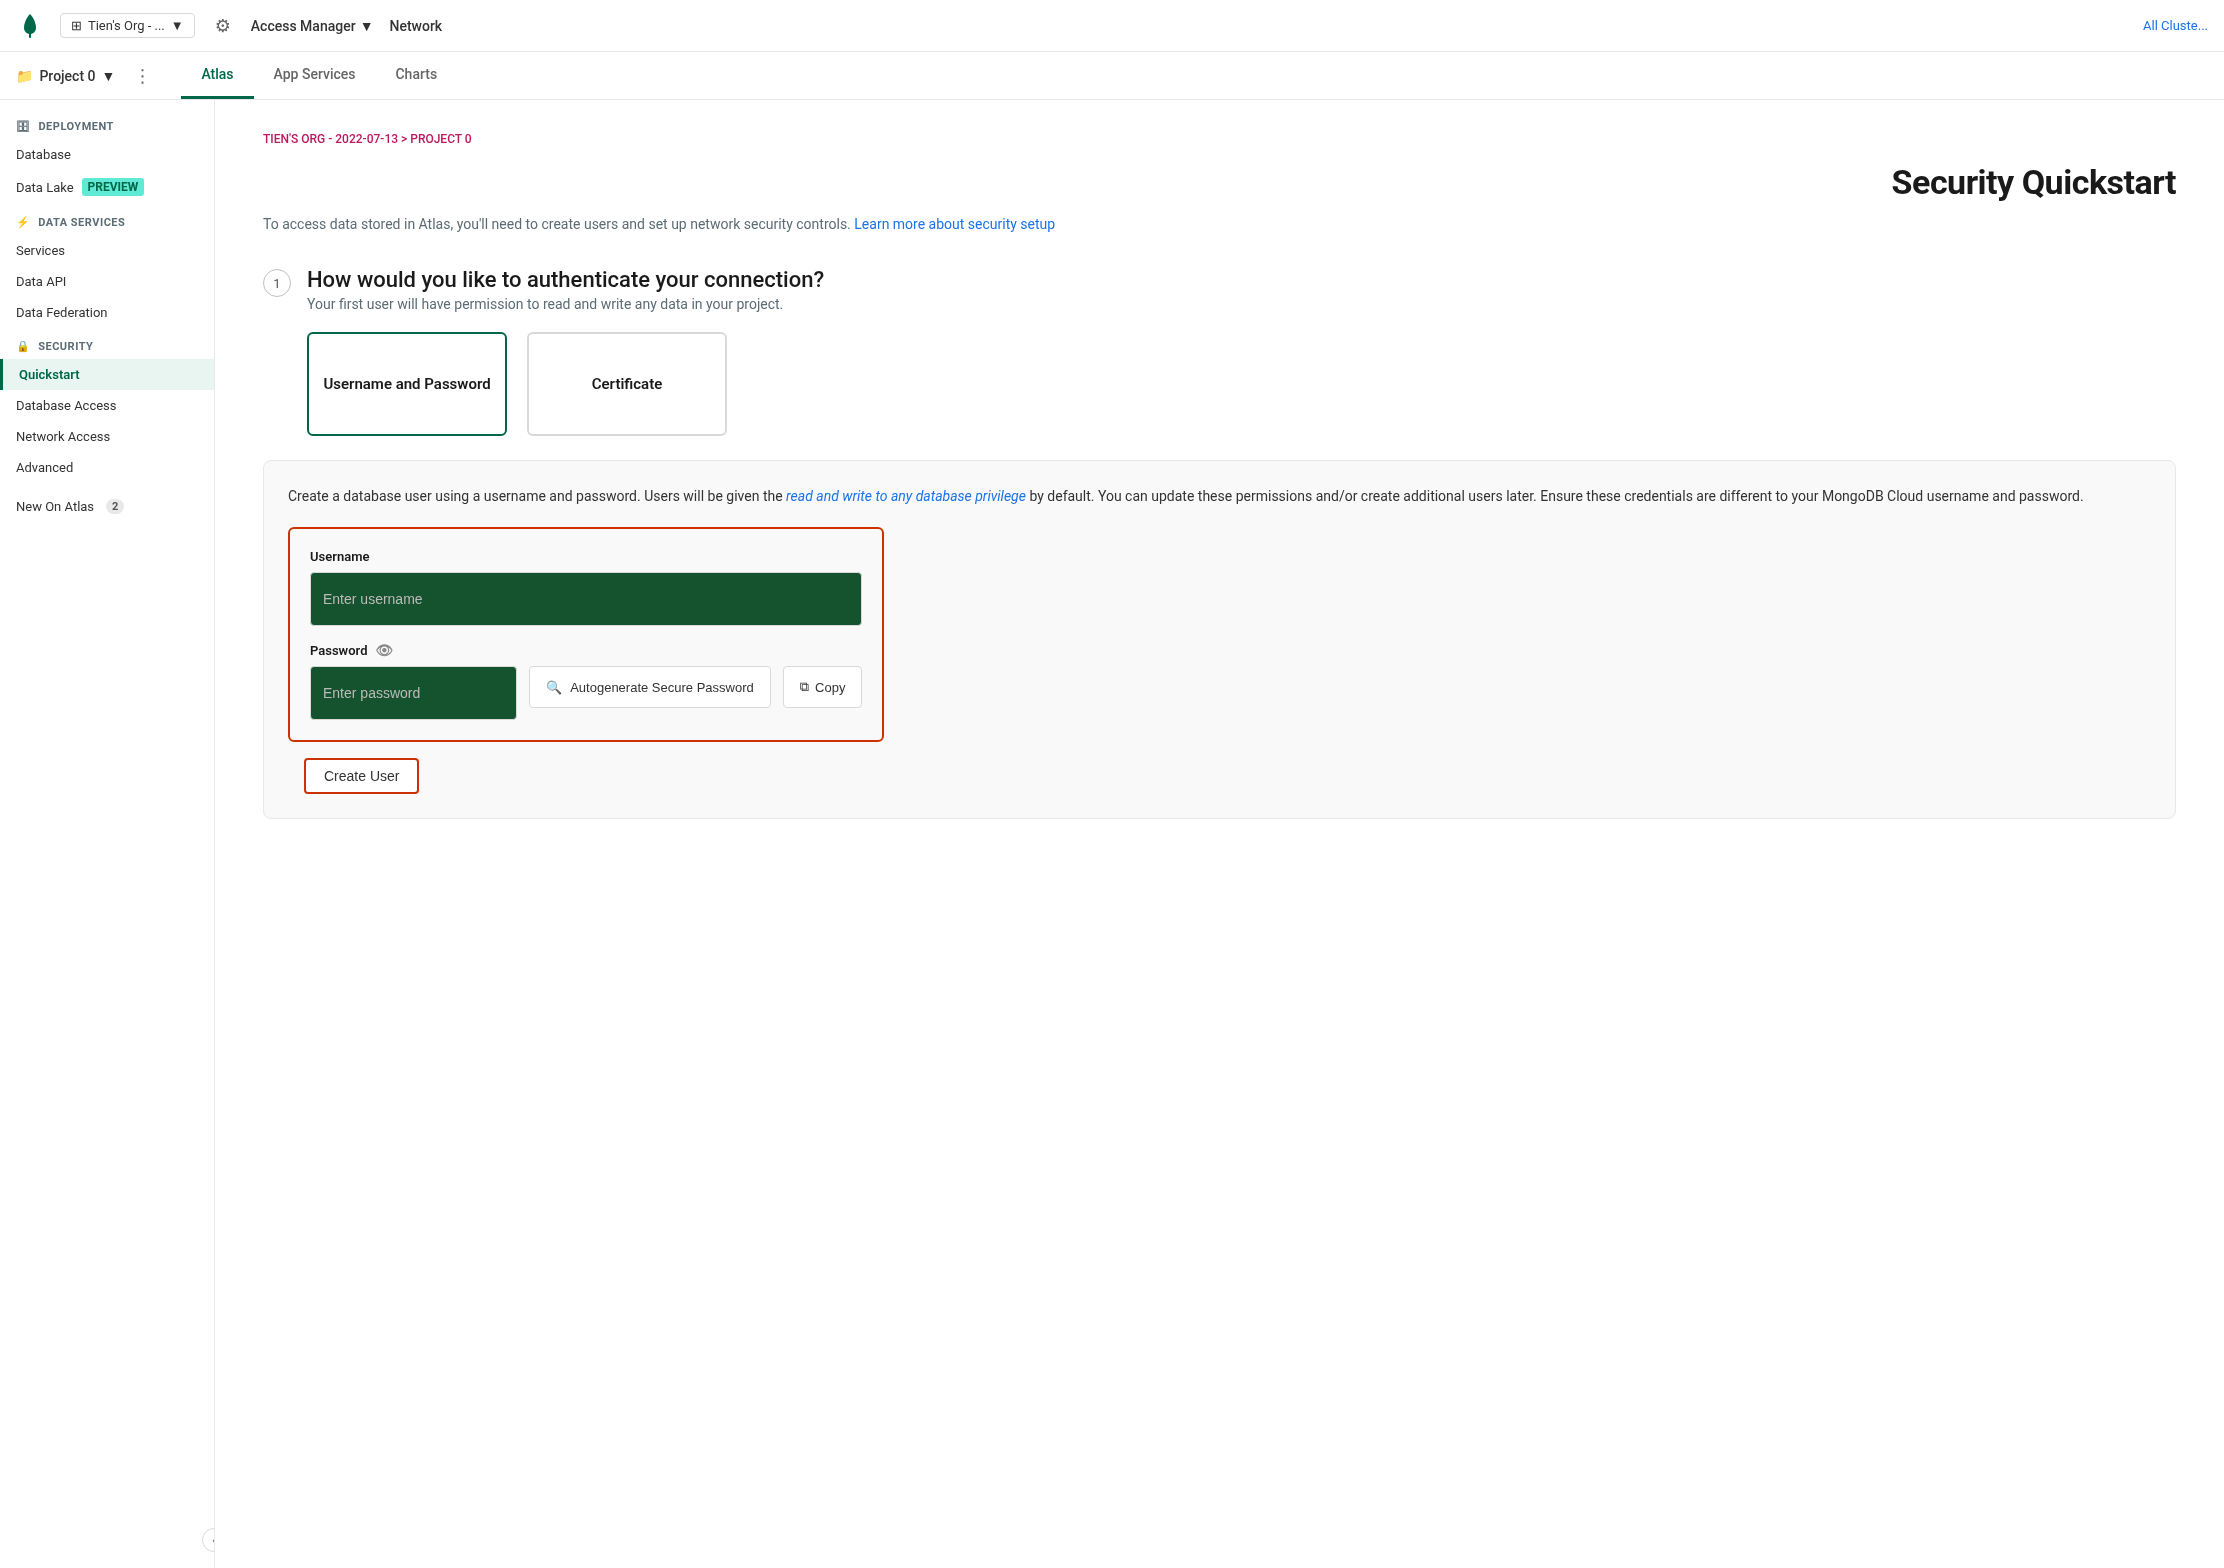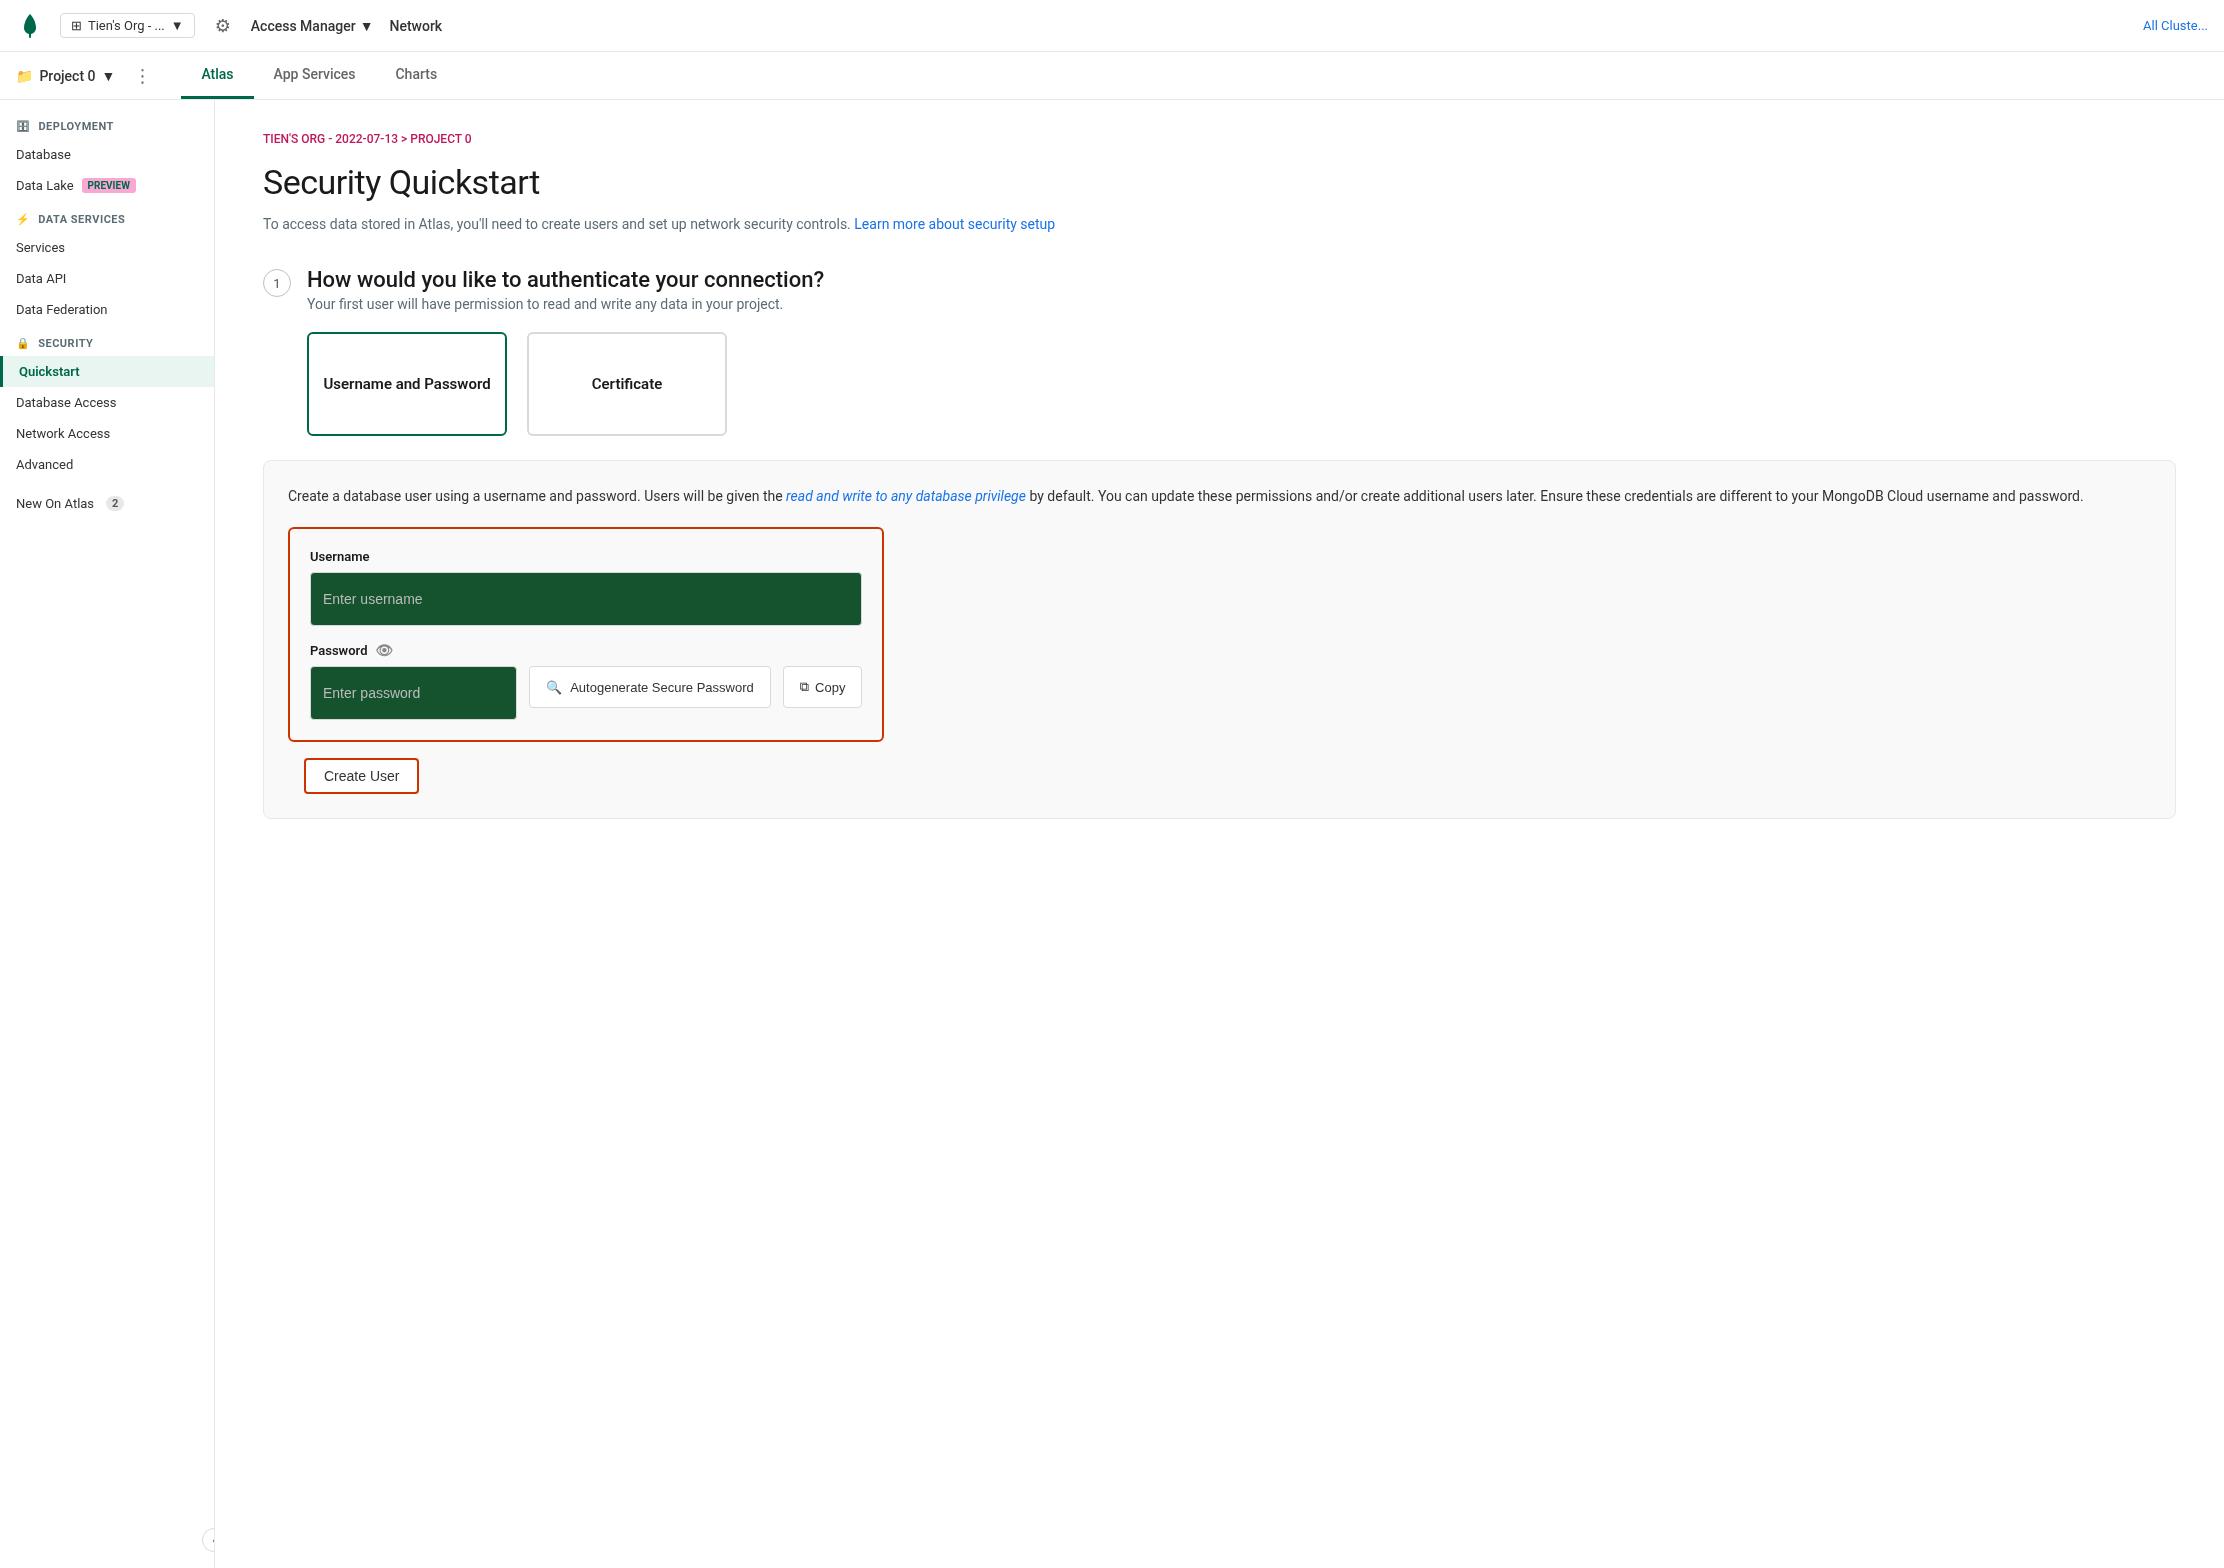--- a/index.html
+++ b/index.html
@@ -56,39 +56,39 @@
       display: flex; align-items: center; gap: 8px;
       padding: 12px 16px 6px; font-size: 11px; font-weight: 700;
       color: #5c6c75; text-transform: uppercase; letter-spacing: 0.5px;
     }
     .sidebar-item {
       padding: 8px 16px; font-size: 13px; color: #333; cursor: pointer;
       display: flex; align-items: center; gap: 8px;
     }
     .sidebar-item.active { background: #e8f5f0; color: #00684a; font-weight: 600; border-left: 3px solid #00684a; }
     .preview-badge {
-      background: #f9a8d4; color: #00684a; font-size: 10px; font-weight: 700;
+      background: #5eead4; color: #00684a; font-size: 12px; font-weight: 700;
       padding: 2px 6px; border-radius: 3px; text-transform: uppercase;
     }
     .badge-count {
       background: #e8e8e8; color: #555; font-size: 11px; font-weight: 700;
       padding: 1px 6px; border-radius: 10px; margin-left: 4px;
     }
     .sidebar-collapse-btn {
       position: absolute; bottom: 16px; right: -12px;
       width: 24px; height: 24px; border-radius: 50%;
       background: #fff; border: 1px solid #d9d9d9;
       display: flex; align-items: center; justify-content: center;
       cursor: pointer; font-size: 11px; color: #666;
     }
 
     
     .main-content { flex: 1; overflow-y: auto; padding: 32px 48px; }
     .breadcrumb { font-size: 12px; color: #be185d; margin-bottom: 16px; cursor: pointer; font-weight: 500; }
-    .page-title { font-size: 34px; font-weight: 400; color: #1a1a1a; margin-bottom: 12px; letter-spacing: -0.5px; }
+    .page-title { font-size: 34px; font-weight: 700; color: #1a1a1a; margin-bottom: 12px; letter-spacing: -0.5px; text-align: right; }
     .page-subtitle { font-size: 14px; color: #5c6c75; margin-bottom: 32px; line-height: 1.5; }
     .page-subtitle a { color: #1a73e8; cursor: pointer; text-decoration: none; }
 
     
     .section-header {
       display: flex; align-items: flex-start; gap: 16px; margin-bottom: 20px;
     }
     .step-circle {
       width: 28px; height: 28px; border-radius: 50%;
       border: 1px solid #c0c0c0; display: flex; align-items: center; justify-content: center;

